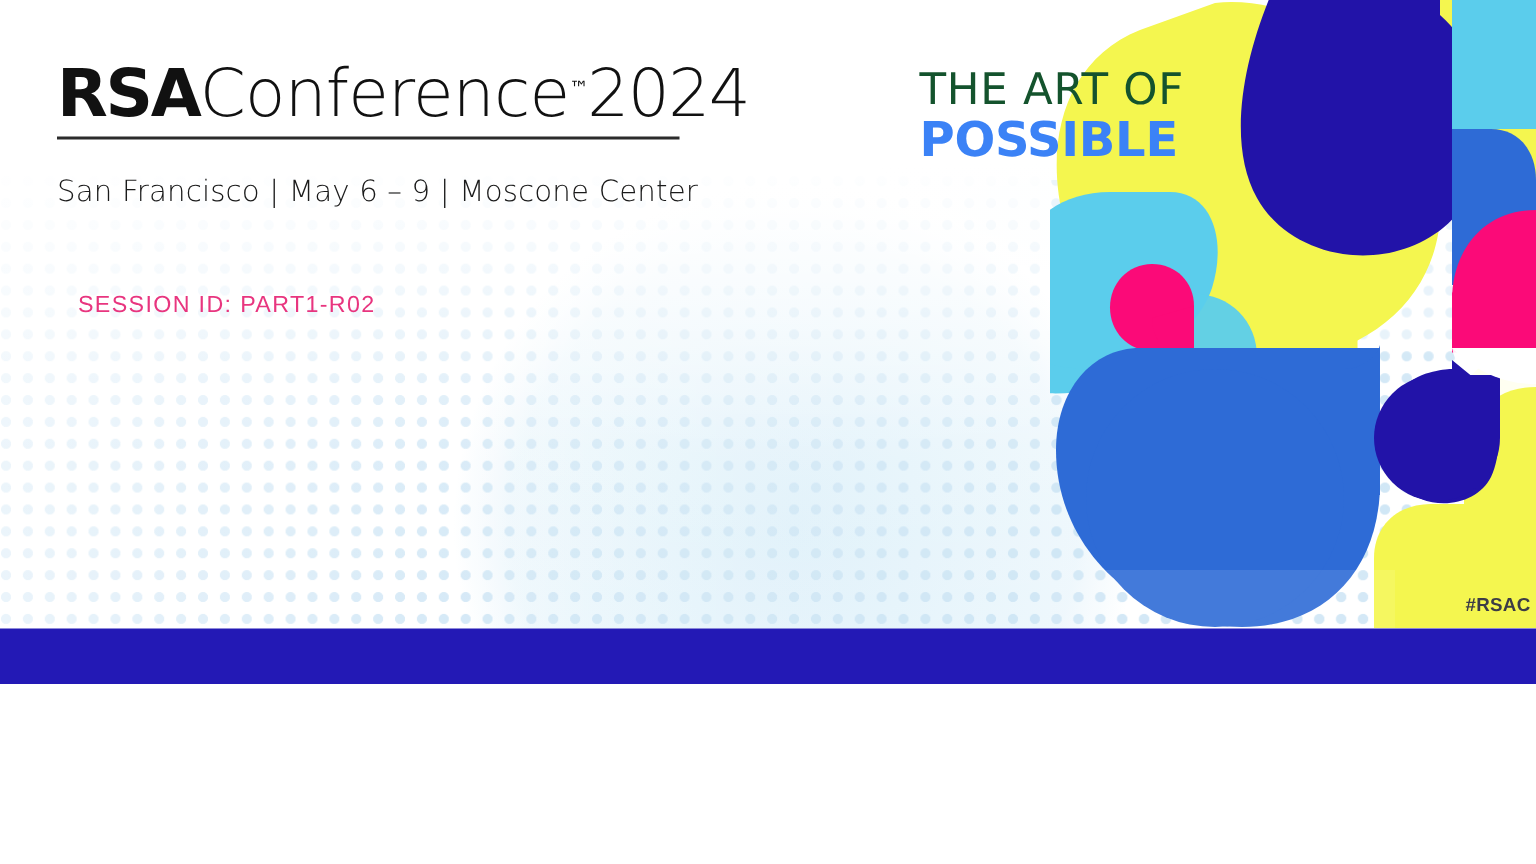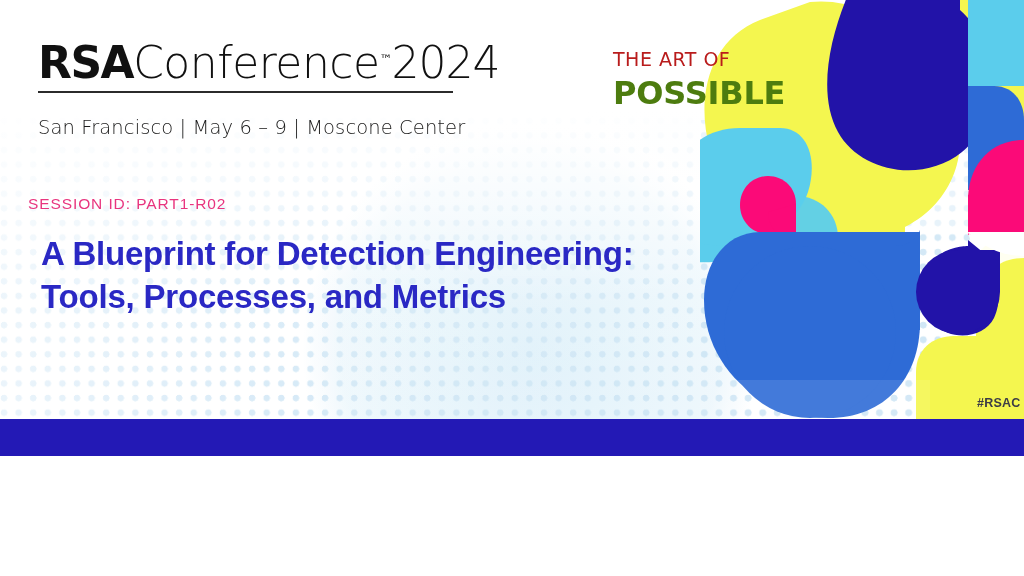--- a/index.html
+++ b/index.html
@@ -69,33 +69,33 @@
     margin-top:23px;
     font-family:"DejaVu Sans", sans-serif;
     font-weight:300; font-size:19.5px; color:#1a1a1a; white-space:nowrap;
     letter-spacing:0.1px;
   }
 
   
   .taop { position:absolute; left:613px; top:44px; z-index:40; }
   .taop .l1 {
     font-family:"DejaVu Sans", sans-serif;
-    font-weight:400; font-size:19px; line-height:30px;
-    color:#b91c1c; letter-spacing:0.5px; white-space:nowrap;
+    font-weight:400; font-size:29px; line-height:30px;
+    color:#14532d; letter-spacing:0.5px; white-space:nowrap;
   }
   .taop .l2 {
     font-family:"DejaVu Sans", sans-serif;
     font-weight:700; font-size:32px; line-height:36px;
-    color:#4d7c0f; letter-spacing:-0.2px; white-space:nowrap;
+    color:#3b82f6; letter-spacing:-0.2px; white-space:nowrap;
     margin-top:1px;
   }
 
   
   .session-id {
-    position:absolute; left:28px; top:195px;
+    position:absolute; left:52px; top:195px;
     font-size:15.5px; font-weight:400; letter-spacing:.9px;
     color:#e8357f; white-space:nowrap; z-index:20;
   }
 
   
   .title {
     position:absolute; left:41px; top:232px; width:640px;
     font-size:33px; line-height:43px; font-weight:700;
     color:#2a28c4; letter-spacing:-.2px; z-index:20;
   }
@@ -268,21 +268,20 @@
     <div class="logo-line2">San Francisco  |  May 6 – 9  |  Moscone Center</div>
   </div>
 
   <div class="taop">
     <div class="l1">THE ART OF</div>
     <div class="l2">POSSIBLE</div>
   </div>
 
   <div class="session-id">SESSION ID: PART1-R02</div>
 
-  <div class="title">A Blueprint for Detection Engineering: Tools, Processes, and Metrics</div>
 
   <div class="rsac">#RSAC</div>
 
   <div class="band"></div>
 
   <div class="spk spk-1">
     <div class="nm">Jose Hernandez</div>
     <div class="rl">Director Threat Research Team @ Splunk</div>
   </div>
 

